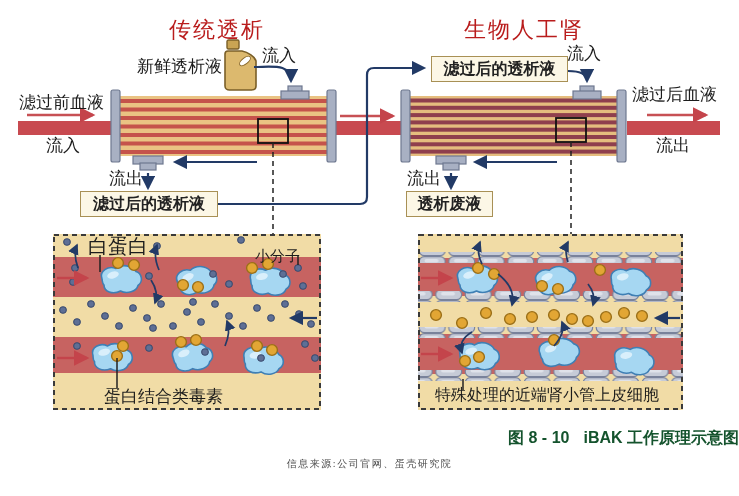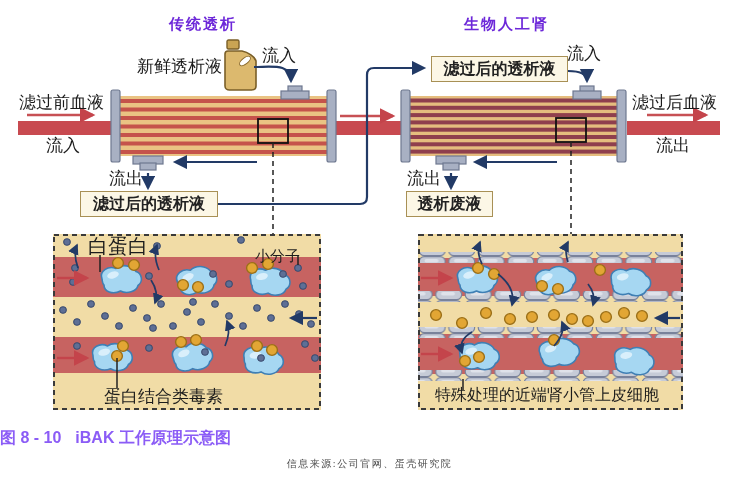--- a/index.html
+++ b/index.html
@@ -1,27 +1,27 @@
 <!DOCTYPE html>
 <html><head>
 <meta charset="utf-8">
 <style>
   html,body{margin:0;padding:0;background:#fff;}
   #figure{position:relative;width:739px;height:496px;background:#ffffff;overflow:hidden;
           font-family:"Liberation Sans",sans-serif;}
   svg.overlay{position:absolute;left:0;top:0;}
   .lbl{position:absolute;font-size:17px;line-height:1.15;color:#1c1c1c;white-space:nowrap;
        font-family:"Liberation Serif","DejaVu Serif",serif;}
-  .hd{position:absolute;font-size:15px;font-weight:bold;color:#6d28d9;letter-spacing:2px;white-space:nowrap;
+  .hd{position:absolute;font-size:22px;font-weight:normal;color:#b91c1c;letter-spacing:2px;white-space:nowrap;
       font-family:"Liberation Sans",sans-serif;}
   .tagbox{position:absolute;background:#FCF7E6;border:1.6px solid #A89055;box-sizing:border-box;
           display:flex;align-items:center;justify-content:center;font-size:16px;color:#222;
           font-family:"Liberation Serif","DejaVu Serif",serif;white-space:nowrap;font-weight:bold;}
-  .caption{position:absolute;left:0;top:428px;width:739px;text-align:left;font-weight:bold;
-           font-size:16px;color:#8b5cf6;font-family:"Liberation Sans",sans-serif;}
+  .caption{position:absolute;left:0;top:428px;width:739px;text-align:right;font-weight:bold;
+           font-size:16px;color:#14532d;font-family:"Liberation Sans",sans-serif;}
   .caption .num{margin-right:14px;}
   .source{position:absolute;left:0;top:457px;width:739px;text-align:center;font-size:10px;
           color:#4b4b4b;letter-spacing:1.5px;font-family:"Liberation Serif","DejaVu Serif",serif;}
   .cells-lbl{left:418px;top:386px;width:258px;text-align:center;font-size:16px;white-space:nowrap;}
 </style>
 </head>
 <body>
 
 <div id="figure">
 
@@ -288,21 +288,21 @@
 
 <div class="lbl" style="left:137px;top:57px;">新鲜透析液</div>
 <div class="lbl" style="left:262px;top:46px;">流入</div>
 <div class="lbl" style="left:19px;top:93px;">滤过前血液</div>
 <div class="lbl" style="left:46px;top:136px;">流入</div>
 <div class="lbl" style="left:109px;top:169px;">流出</div>
 <div class="tagbox" style="left:80px;top:191px;width:138px;height:26px;">滤过后的透析液</div>
 
 <div class="tagbox" style="left:431px;top:56px;width:137px;height:26px;">滤过后的透析液</div>
 <div class="lbl" style="left:567px;top:44px;">流入</div>
-<div class="lbl" style="left:632px;top:93px;">滤过后血液</div>
+<div class="lbl" style="left:632px;top:85px;">滤过后血液</div>
 <div class="lbl" style="left:656px;top:136px;">流出</div>
 <div class="lbl" style="left:407px;top:169px;">流出</div>
 <div class="tagbox" style="left:406px;top:191px;width:87px;height:26px;">透析废液</div>
 
 <div class="lbl" style="left:88px;top:235px;font-size:20px;">白蛋白</div>
 <div class="lbl" style="left:255px;top:235px;font-size:15px;margin-top:13px;">小分子</div>
 <div class="lbl" style="left:104px;top:387px;">蛋白结合类毒素</div>
 <div class="lbl cells-lbl">特殊处理的近端肾小管上皮细胞</div>
 
 <div class="caption">

